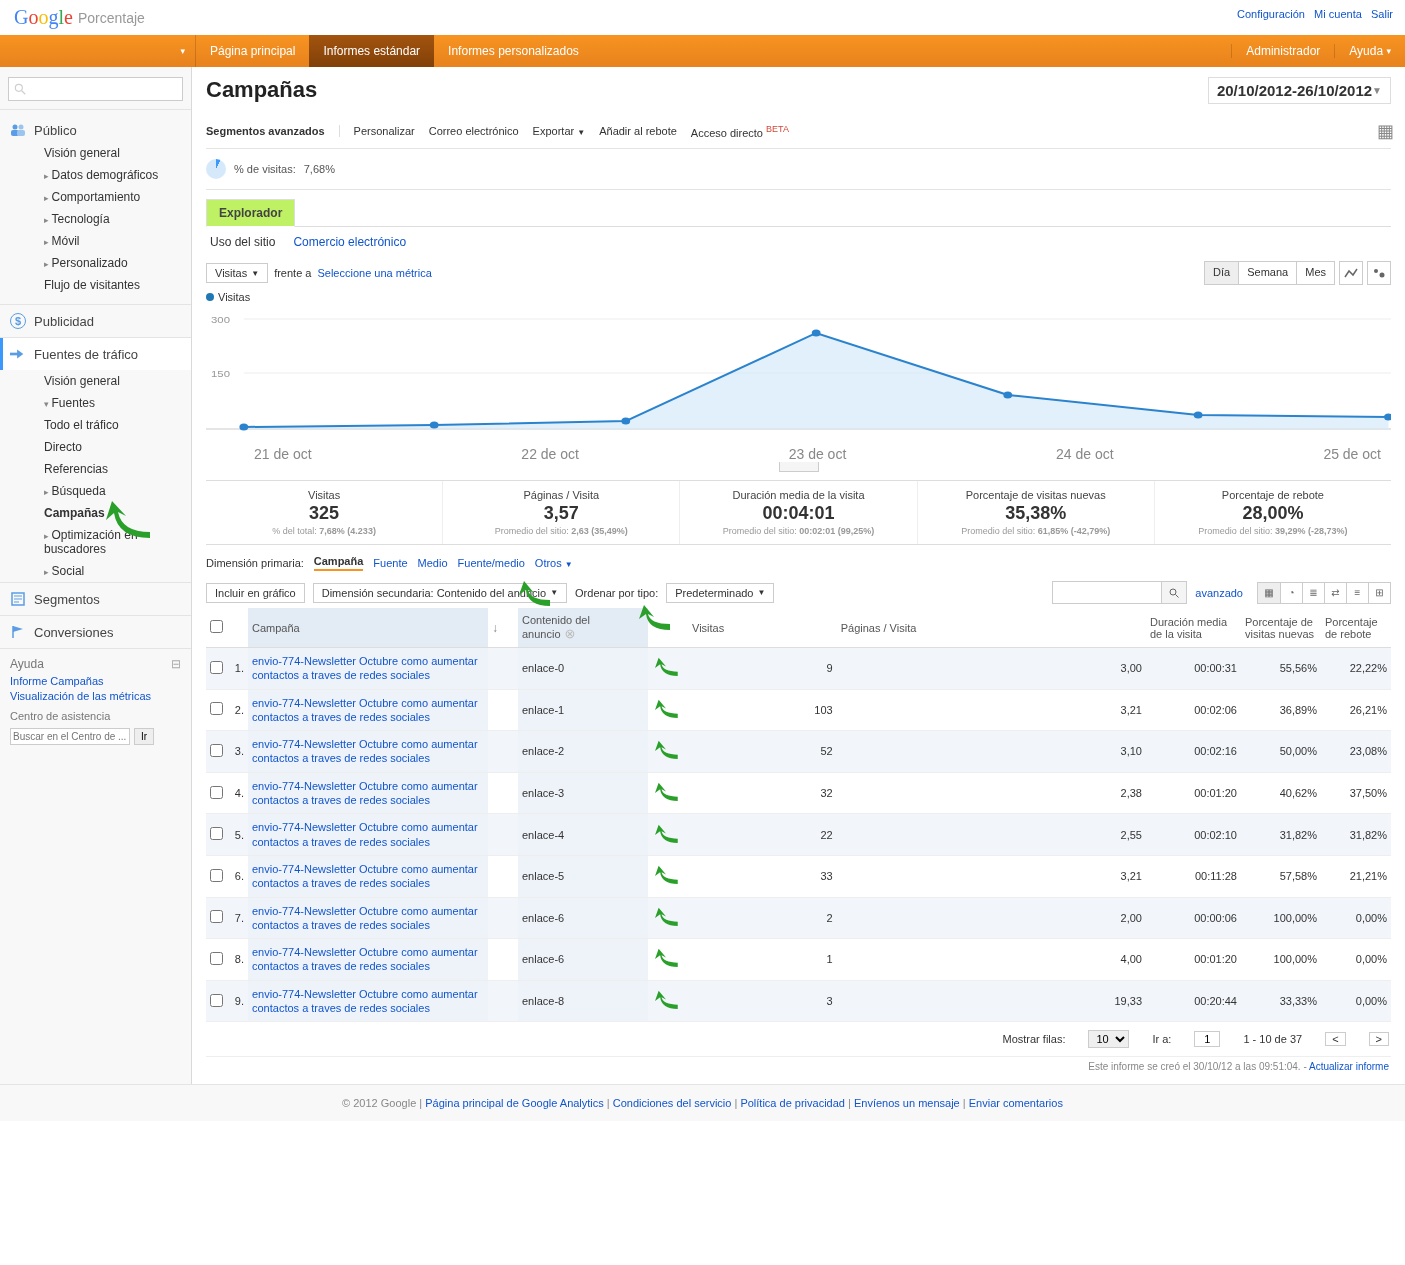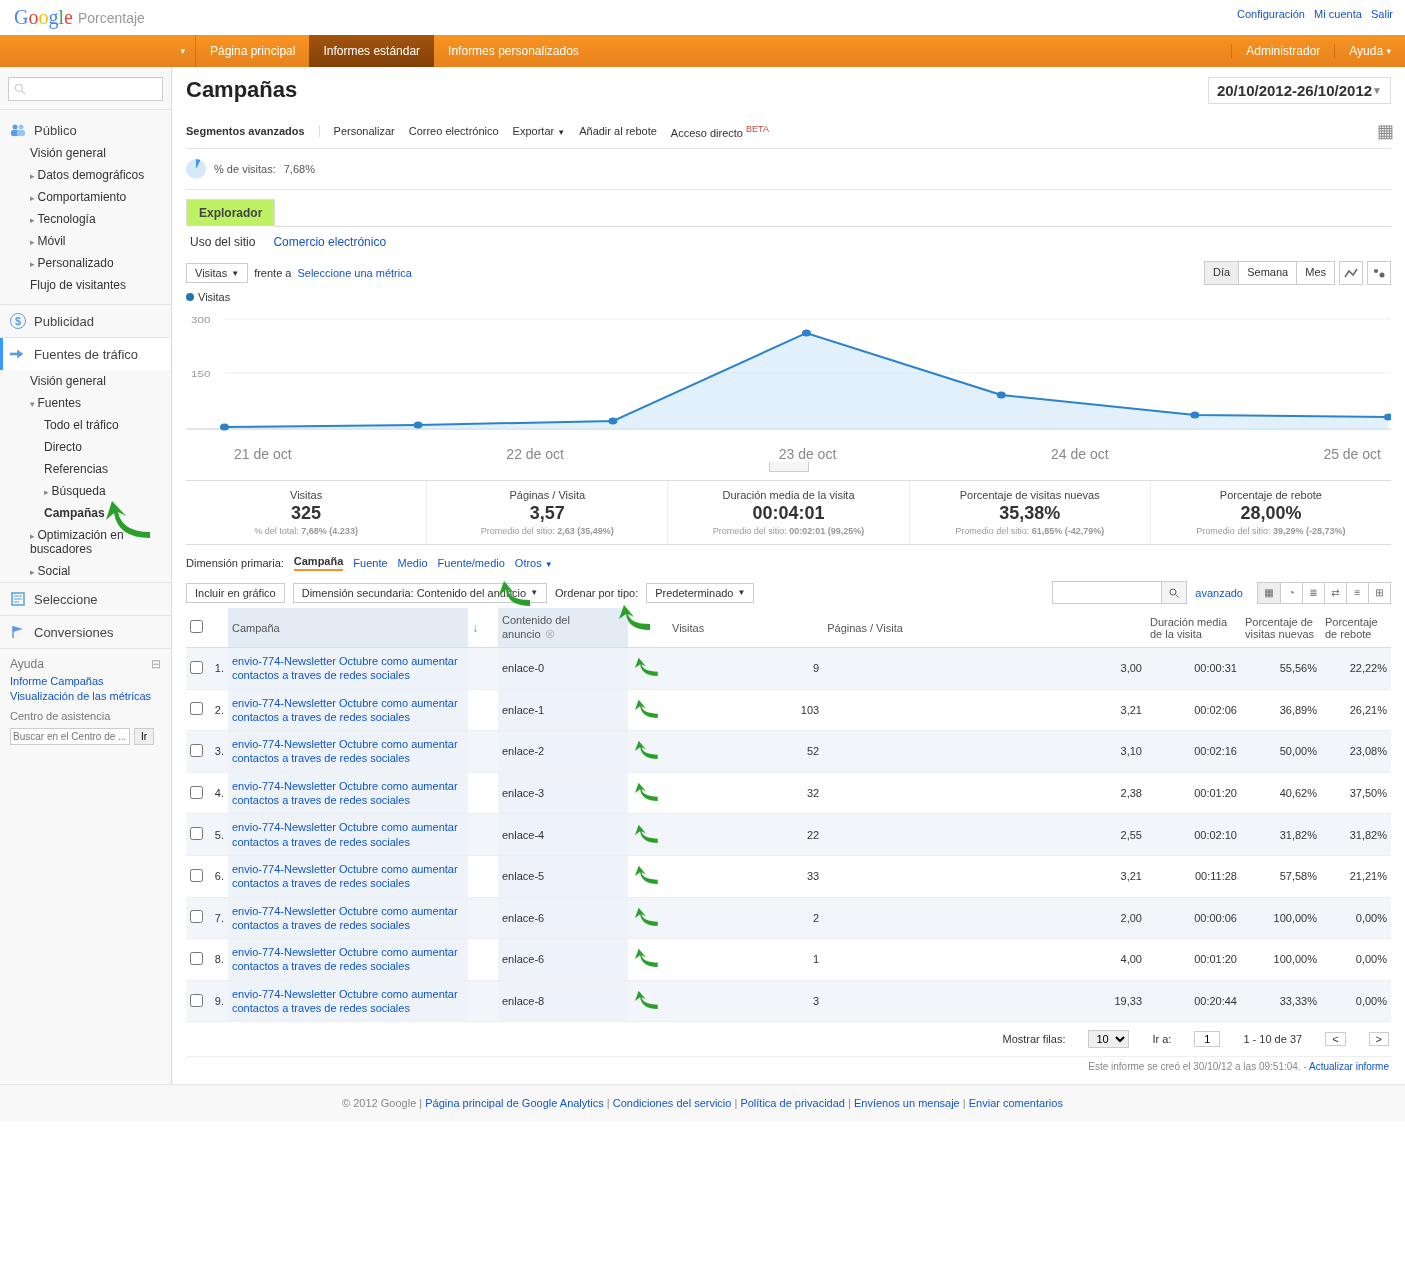--- a/index.html
+++ b/index.html
@@ -16,27 +16,27 @@
 
 .navbar { background:linear-gradient(#f79421,#e7821d); height:32px; display:flex; color:#fff; font-size:12px; position:relative; }
 .nav-left-tab { width:196px; display:flex; align-items:center; justify-content:flex-end; padding-right:10px; background:linear-gradient(#f79421,#e7821d); border-right:1px solid rgba(0,0,0,.15); }
 .nav-item { padding:0 14px; display:flex; align-items:center; cursor:pointer;text-align:right; }
 .nav-item.active { background:linear-gradient(#a3540f,#814007); }
 .nav-right { position:absolute; right:0; top:0; height:100%; display:flex; align-items:center; }
 .nav-item.sep { border-left:1px solid rgba(0,0,0,.15); }
 
 
 .wrap { display:flex; }
-.sidebar { width:172px; border-right:1px solid #d9d9d9; background:#f8f8f8; padding-top:6px; min-height:930px;}
+.sidebar { width:192px; border-right:1px solid #d9d9d9; background:#f8f8f8; padding-top:6px; min-height:930px;}
 .search-box { margin:4px 8px 8px; border:1px solid #ccc; background:#fff; height:24px; display:flex; align-items:center; }
 .search-box svg { margin:0 4px; opacity:.4; }
 .sb-sec { border-top:1px solid #e4e4e4; padding:8px 0; }
 .sb-head { display:flex; align-items:center; padding:4px 10px; font-size:13px; color:#444; cursor:pointer;}
 .sb-head .ico { width:16px; height:16px; margin-right:8px; display:inline-flex; align-items:center; justify-content:center; }
-.sb-sub { font-size:12px; color:#333; padding:4px 10px 4px 30px; cursor:pointer; }
+.sb-sub { font-size:12px; color:#333; padding:4px 10px 4px 44px; cursor:pointer; }
 .sb-sub.l2 { padding-left:44px; }
 .sb-sub.bold { font-weight:bold; }
 .sb-sub .chev, .sb-head .chev { font-size:9px; color:#888; margin-right:3px; }
 .sb-sel { background:#fff; border-left:3px solid #3b99fc; padding-left:7px !important; display:flex; align-items:center;}
 .help-box { padding:8px 10px; border-top:1px solid #e4e4e4; }
 .help-box .h { color:#777; font-size:12px; margin-bottom:4px; display:flex; justify-content:space-between;}
 .help-box a { display:block; font-size:11px; margin:3px 0; }
 .help-search { display:flex; gap:4px; margin-top:6px;}
 .help-search input { width:120px; font-size:10px; padding:2px; border:1px solid #ccc;}
 .help-search button { font-size:10px; padding:2px 6px; border:1px solid #ccc; background:#eee; cursor:pointer;}
@@ -214,21 +214,21 @@
     <div class="sb-sec" style="padding:0;">
       <div class="sb-head" style="padding:8px 10px;">
         <span class="ico">
             <svg width="14" height="14">
               <rect x="1" y="1" width="12" height="12" fill="none" stroke="#5a9de4" stroke-width="1.5"></rect>
               <line x1="3" y1="4" x2="11" y2="4" stroke="#5a9de4"></line>
               <line x1="3" y1="7" x2="11" y2="7" stroke="#5a9de4"></line>
               <line x1="3" y1="10" x2="8" y2="10" stroke="#5a9de4"></line>
             </svg>
           </span>
-        <span>Seleccione</span>
+        <span>Segmentos</span>
       </div>
     </div>
     <div class="sb-sec" style="padding:0;">
       <div class="sb-head" style="padding:8px 10px;">
         <span class="ico">
             <svg width="14" height="14">
               <path d="M2 1 V13" stroke="#5a9de4" stroke-width="1.5"></path>
               <path d="M2 1 L12 4 L2 7 Z" fill="#5a9de4"></path>
             </svg>
           </span>

